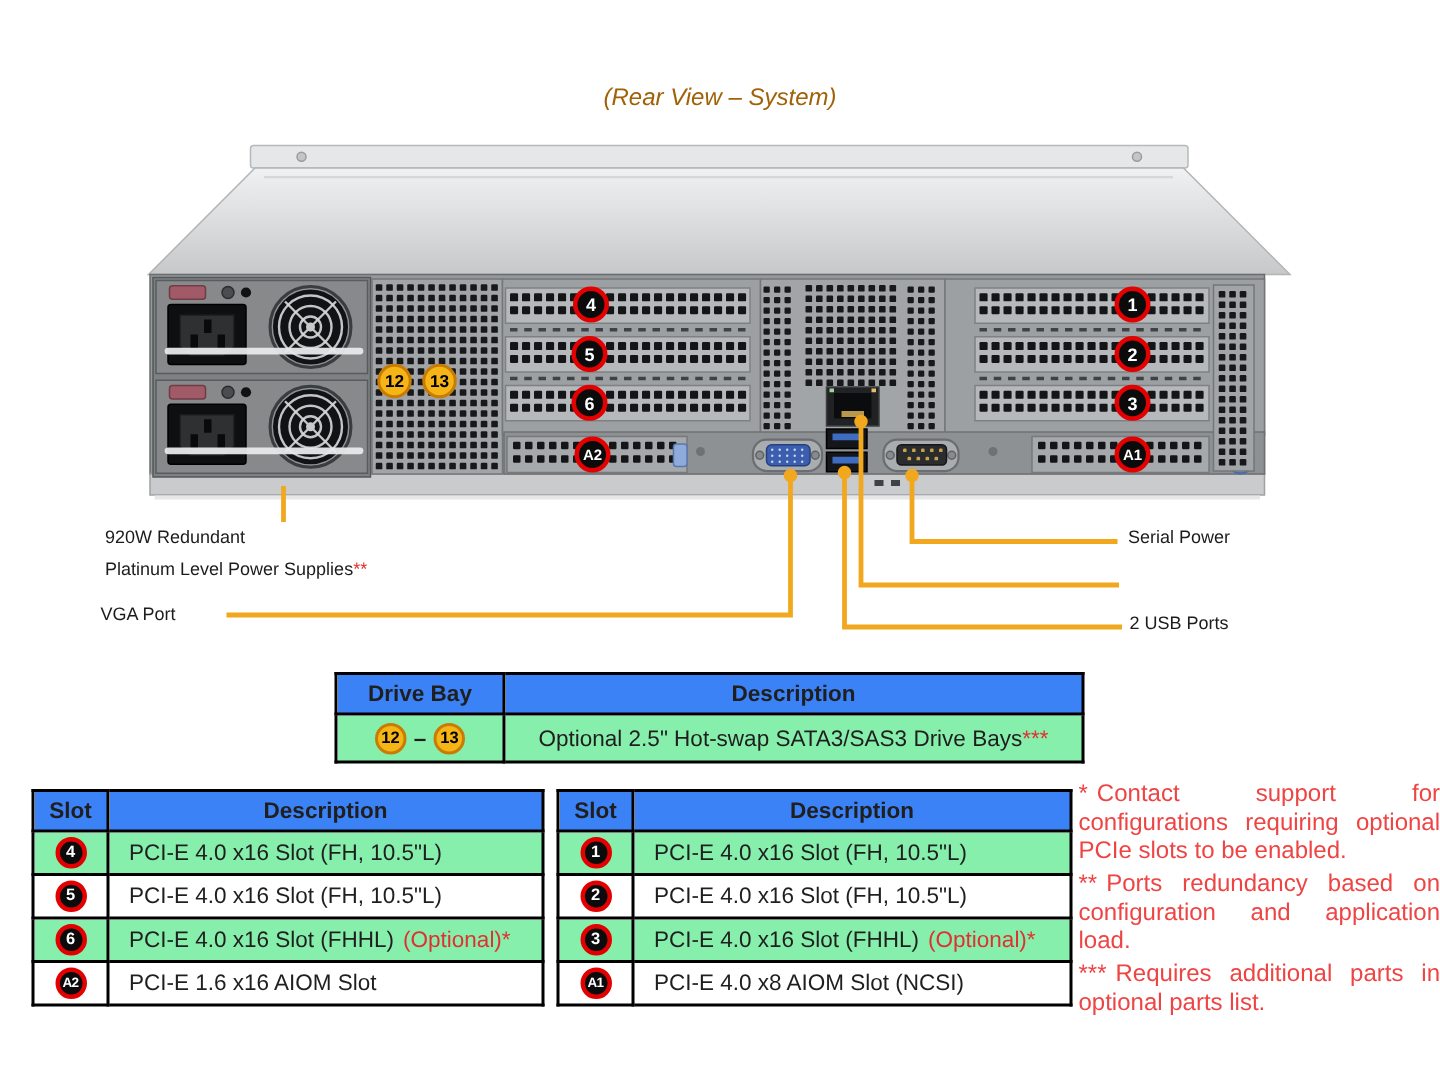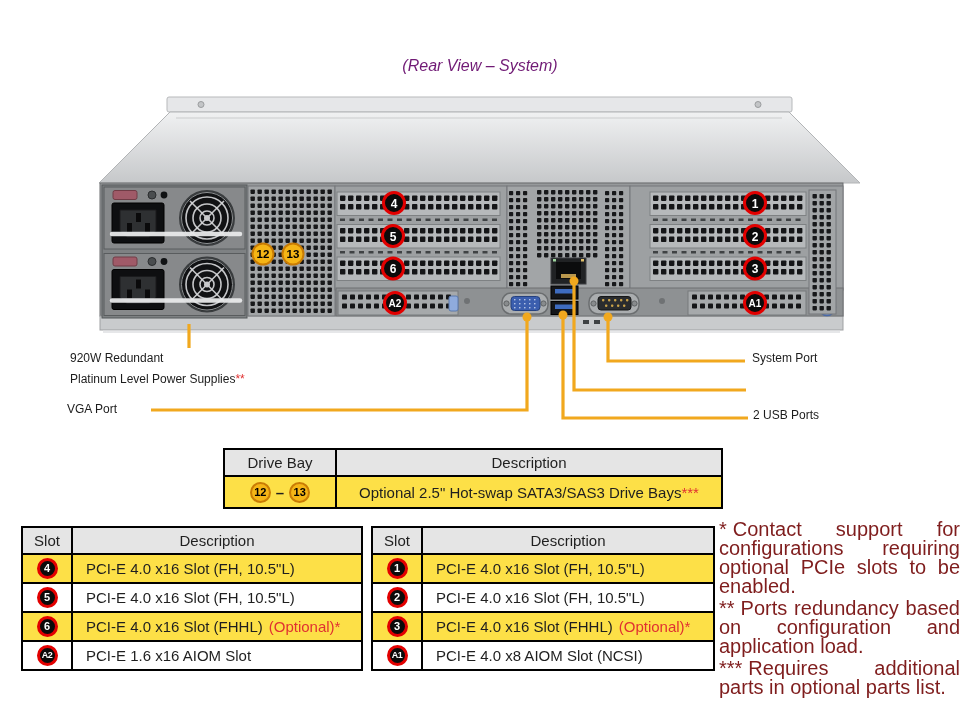--- a/index.html
+++ b/index.html
@@ -1,50 +1,50 @@
 <!DOCTYPE html>
 <html><head>
 <meta charset="utf-8">
 <style>
   html,body{margin:0;padding:0;background:#fff;}
   .stage{position:relative;width:960px;height:720px;background:#ffffff;overflow:hidden;
          font-family:"Liberation Sans",sans-serif;color:#1f1f1f;}
   .abs{position:absolute;}
-  .title{left:0;right:0;top:57px;text-align:center;font-style:italic;font-size:16px;color:#701a75;}
+  .title{left:0;right:0;top:57px;text-align:center;font-style:italic;font-size:16px;color:#a16207;}
   .callout-label{font-size:12px;color:#1c1c1c;white-space:nowrap;}
   .psu-label{left:70px;top:348px;line-height:21px;}
   .vga-label{left:67px;top:402px;}
   .serial-label{left:752px;top:351px;}
   .ipmi-label{left:747px;top:382px;}
   .usb-label{left:753px;top:408px;}
   .red-sup{color:#E03131;}
   
   table{border-collapse:collapse;table-layout:fixed;}
   .dtable{left:223px;top:448px;width:500px;}
   .stable-left{left:21px;top:526px;width:342px;}
   .stable-right{left:371px;top:526px;width:344px;}
   th,td{border:2px solid #000;font-size:15px;padding:0;overflow:hidden;white-space:nowrap;}
-  th{font-weight:normal;text-align:center;height:25px;background:#e5e5e5;}
+  th{font-weight:bold;text-align:center;height:25px;background:#3b82f6;}
   td{height:27px;}
   .dtable td{height:30px;}
-  .row-gray{background:#fde047;}
+  .row-gray{background:#86efac;}
   .row-white{background:#FFFFFF;}
   .cell-center{text-align:center;}
   .cell-desc{text-align:left;padding-left:13px;margin-left:48px;}
   .opt-red{color:#E03131;margin-left:6px;}
   .badge-red{display:inline-flex;width:15px;height:15px;background:#0b0b0b;border:3px solid #E20000;
              border-radius:50%;color:#fff;font-weight:bold;font-size:11px;line-height:15px;
              align-items:center;justify-content:center;vertical-align:middle;}
   .badge-red.small{font-size:9px;letter-spacing:-0.5px;}
   .badge-yellow{display:inline-flex;width:17px;height:17px;background:#F5B516;border:2px solid #C97C04;
              border-radius:50%;color:#000;font-weight:bold;font-size:11px;align-items:center;
              justify-content:center;vertical-align:middle;}
   .bay-sep{font-weight:bold;margin:0 5px;vertical-align:middle;}
   
-  .footnotes{left:719px;top:520px;width:241px;color:#7f1d1d;font-size:20px;line-height:19px;text-align:justify;}
+  .footnotes{left:719px;top:520px;width:241px;color:#ef4444;font-size:16px;line-height:19px;text-align:justify;}
   .footnotes p{margin:0 0 3px 0;}
   .fn-marker{margin-right:6px;}
 </style>
 </head>
 <body>
 
 <div class="stage">
 
   <div class="abs title">(Rear View – System)</div>
 
@@ -1041,21 +1041,21 @@
       <circle cx="574" cy="281" r="4.5"></circle>
       <circle cx="608" cy="317" r="4.5"></circle>
     </g>
   </svg>
 
   <div class="abs callout-label psu-label">
     <div>920W Redundant</div>
     <div><span>Platinum Level Power Supplies</span><span class="red-sup">**</span></div>
   </div>
   <div class="abs callout-label vga-label">VGA Port</div>
-  <div class="abs callout-label serial-label">System Port</div>
+  <div class="abs callout-label serial-label">Serial Power</div>
   <div class="abs callout-label usb-label">2 USB Ports</div>
 
   <table class="abs dtable">
     <colgroup>
         <col style="width:112px">
         <col>
       </colgroup>
     <tbody>
         <tr>
       <th>Drive Bay</th>

